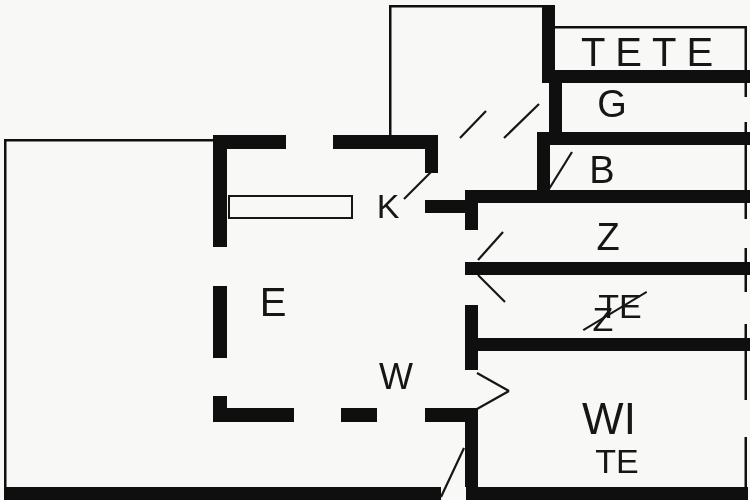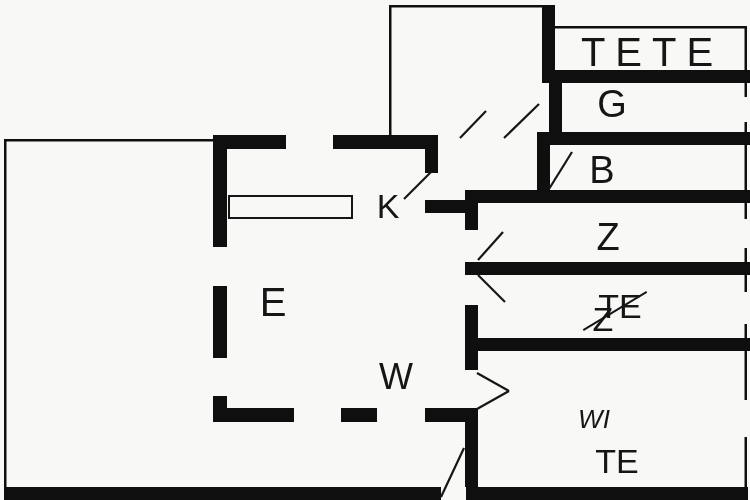--- a/index.html
+++ b/index.html
@@ -30,21 +30,21 @@
   }
   .lbl-tete   { left: 652px; top: 52px;  font-size: 40px; letter-spacing: 10px; }
   .lbl-g      { left: 612px; top: 104px; font-size: 38px; }
   .lbl-b      { left: 602px; top: 170px; font-size: 38px; }
   .lbl-z      { left: 608px; top: 237px; font-size: 38px; }
   .lbl-tz-top    { left: 620px; top: 306px; font-size: 34px; }
   .lbl-tz-bottom { left: 603px; top: 319px; font-size: 34px; }
   .lbl-e      { left: 273px; top: 302px; font-size: 40px; }
   .lbl-k      { left: 388px; top: 206px; font-size: 34px; }
   .lbl-w      { left: 396px; top: 377px; font-size: 36px; }
-  .lbl-wite1  { left: 594px; top: 419px; font-size: 26px; font-style: italic; }
+  .lbl-wite1  { left: 609px; top: 419px; font-size: 44px; }
   .lbl-wite2  { left: 617px; top: 461px; font-size: 34px; }
   .strike {
     position: absolute;
     left: 578px;
     top: 310px;
     width: 74px;
     height: 2px;
     background: #161616;
     transform: rotate(-31deg);
   }

